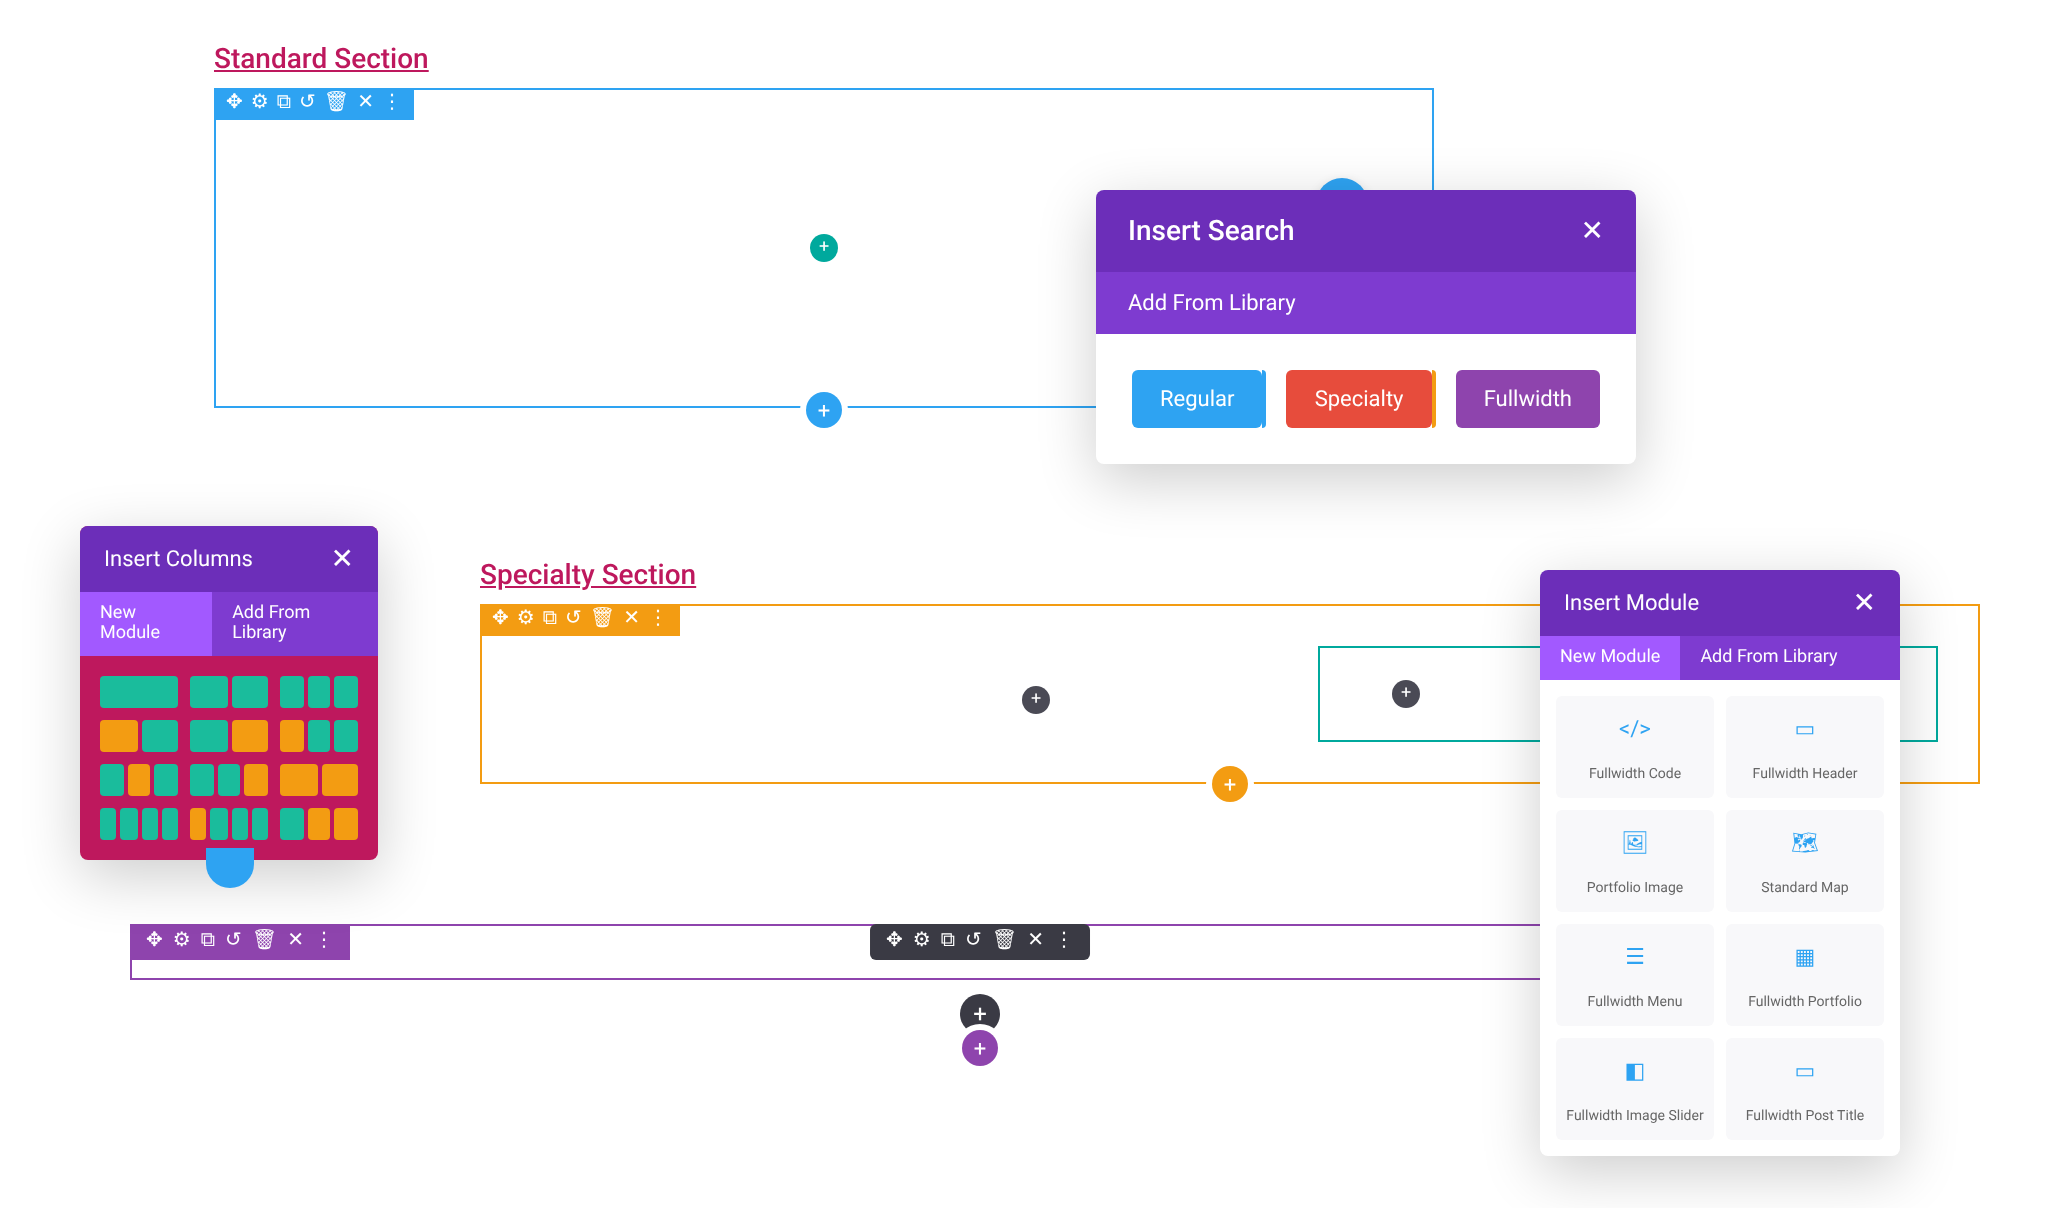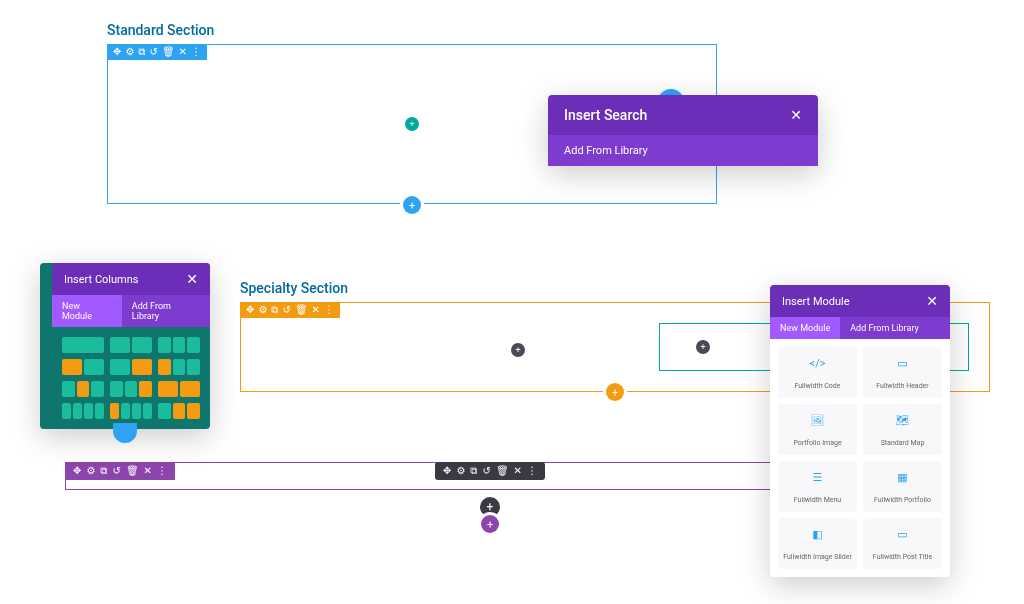--- a/index.html
+++ b/index.html
@@ -1,18 +1,18 @@
 <!DOCTYPE html>
 <html><head>
 <meta charset="utf-8">
 <style>
 * { box-sizing: border-box; margin: 0; padding: 0; font-family: -apple-system, BlinkMacSystemFont, 'Segoe UI', Roboto, sans-serif; }
 body { background: #fff; width: 1024px; height: 604px; position: relative; overflow: hidden; }
 
-.section-label { font-size: 14px; color: #0369a1; font-weight: 500; margin-bottom: 6px; }
+.section-label { font-size: 14px; color: #be185d; font-weight: 500; margin-bottom: 6px; text-decoration: underline; }
 
 
 .standard-section { position: absolute; top: 22px; left: 107px; width: 610px; }
 .standard-box { border: 1px solid #2ea3f2; height: 160px; position: relative; background: #fff; }
 .toolbar-blue { position: absolute; top: -1px; left: -1px; background: #2ea3f2; padding: 3px 6px; display: flex; gap: 4px; align-items: center; }
 .toolbar-blue span, .toolbar-orange span, .toolbar-purple span, .toolbar-dark span { color: #fff; font-size: 10px; line-height: 1; }
 .add-circle { position: absolute; width: 22px; height: 22px; border-radius: 50%; display: flex; align-items: center; justify-content: center; color: #fff; font-size: 14px; cursor: pointer; }
 .add-teal { background: #00a99d; top: 72px; left: 50%; transform: translateX(-50%); width: 14px; height: 14px; font-size: 9px; }
 .add-blue-big { background: #2ea3f2; bottom: -11px; left: 50%; transform: translateX(-50%); width: 18px; height: 18px; font-size: 11px; box-shadow: 0 0 0 3px #fff; }
 .add-blue-top { background: #2ea3f2; top: 44px; right: 32px; width: 26px; height: 26px; font-size: 16px; box-shadow: 0 2px 6px rgba(0,0,0,.15); }
@@ -35,21 +35,21 @@
 
 
 .specialty-section { position: absolute; top: 280px; left: 240px; width: 750px; }
 .specialty-box { border: 1px solid #f39c12; height: 90px; position: relative; background: #fff; }
 .toolbar-orange { position: absolute; top: -1px; left: -1px; background: #f39c12; padding: 3px 6px; display: flex; gap: 4px; }
 .inner-teal-box { position: absolute; top: 20px; right: 20px; width: 310px; height: 48px; border: 1px solid #00a99d; }
 .add-gray-sm { position: absolute; width: 14px; height: 14px; border-radius: 50%; background: #4a4a55; color: #fff; font-size: 9px; display: flex; align-items: center; justify-content: center; }
 .add-orange { background: #f39c12; bottom: -10px; left: 50%; transform: translateX(-50%); width: 18px; height: 18px; box-shadow: 0 0 0 3px #fff; font-size: 11px; }
 
 
-.insert-columns { position: absolute; top: 263px; left: 40px; width: 170px; background: #0f766e; border-radius: 4px; box-shadow: 0 8px 30px rgba(0,0,0,.2); z-index: 5; padding-left: 12px; }
+.insert-columns { position: absolute; top: 263px; left: 40px; width: 149px; background: #be185d; border-radius: 4px; box-shadow: 0 8px 30px rgba(0,0,0,.2); z-index: 5; }
 .cols-header { background: #6c2eb9; color: #fff; padding: 8px 12px; display: flex; justify-content: space-between; align-items: center; border-radius: 4px 4px 0 0; font-size: 11px; }
 .cols-tabs { display: flex; background: #7e3bd0; }
 .cols-tab { padding: 6px 10px; color: #fff; font-size: 9px; cursor: pointer; }
 .cols-tab.active { background: #a259ff; }
 .cols-grid { padding: 10px; display: grid; grid-template-columns: repeat(3, 1fr); gap: 6px; }
 .col-opt { display: flex; gap: 2px; height: 16px; }
 .col-opt div { flex: 1; border-radius: 2px; }
 .c-teal { background: #1abc9c; }
 .c-orange { background: #f39c12; }
 .blue-tab { position: absolute; bottom: -14px; left: 50%; transform: translateX(-50%); width: 24px; height: 20px; background: #2ea3f2; border-radius: 0 0 12px 12px; }
@@ -93,20 +93,27 @@
 </div>
 
 <div class="insert-section">
   <div class="modal-header">
     <h3>Insert Search</h3>
     <span class="close-x">✕</span>
   </div>
   <div class="modal-tabs">
     <div class="modal-tab">Add From Library</div>
   </div>
+  <div class="modal-body">
+    <button class="btn btn-blue">Regular</button>
+    <div class="blue-strip"></div>
+    <button class="btn btn-red">Specialty</button>
+    <div class="orange-strip"></div>
+    <button class="btn btn-purple">Fullwidth</button>
+  </div>
 </div>
 
 <div class="insert-columns">
   <div class="cols-header">
     <span>Insert Columns</span>
     <span class="close-x">✕</span>
   </div>
   <div class="cols-tabs">
     <div class="cols-tab active">New Module</div>
     <div class="cols-tab">Add From Library</div>

